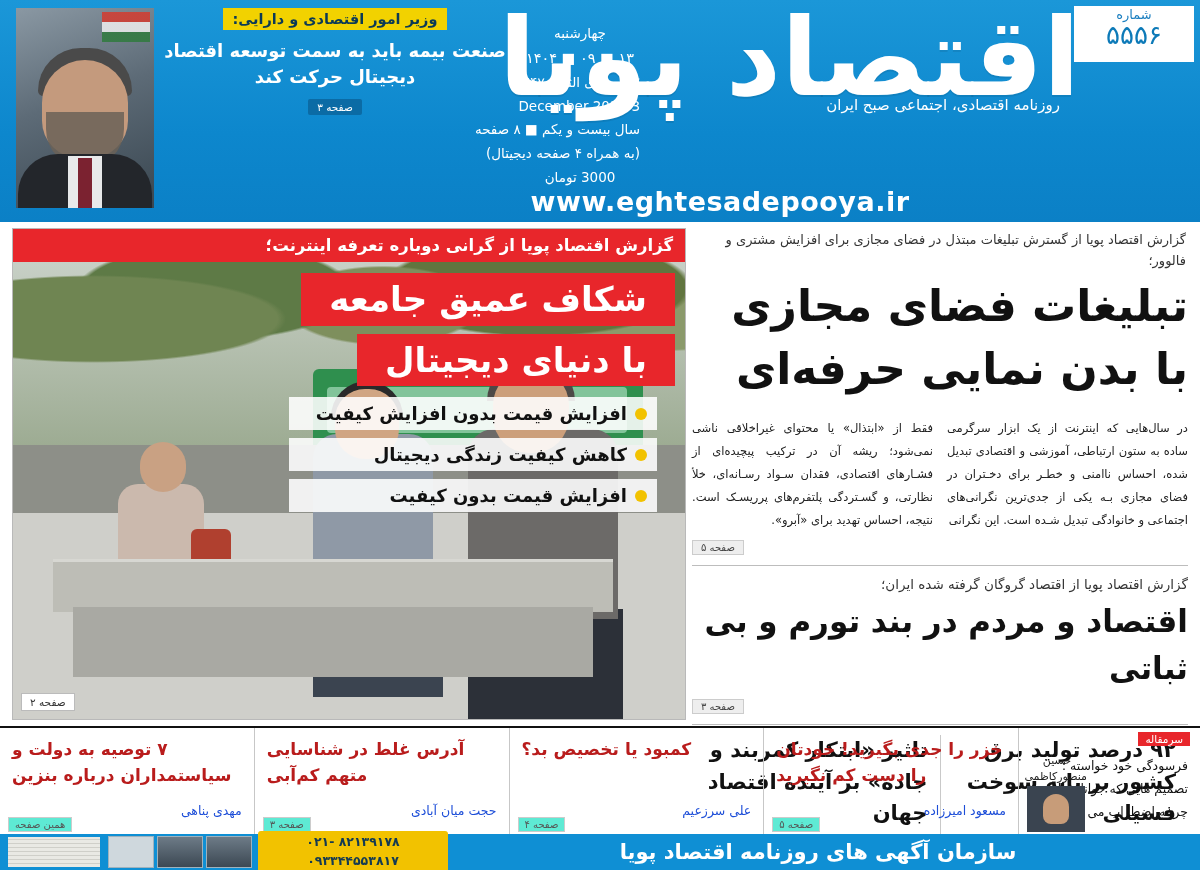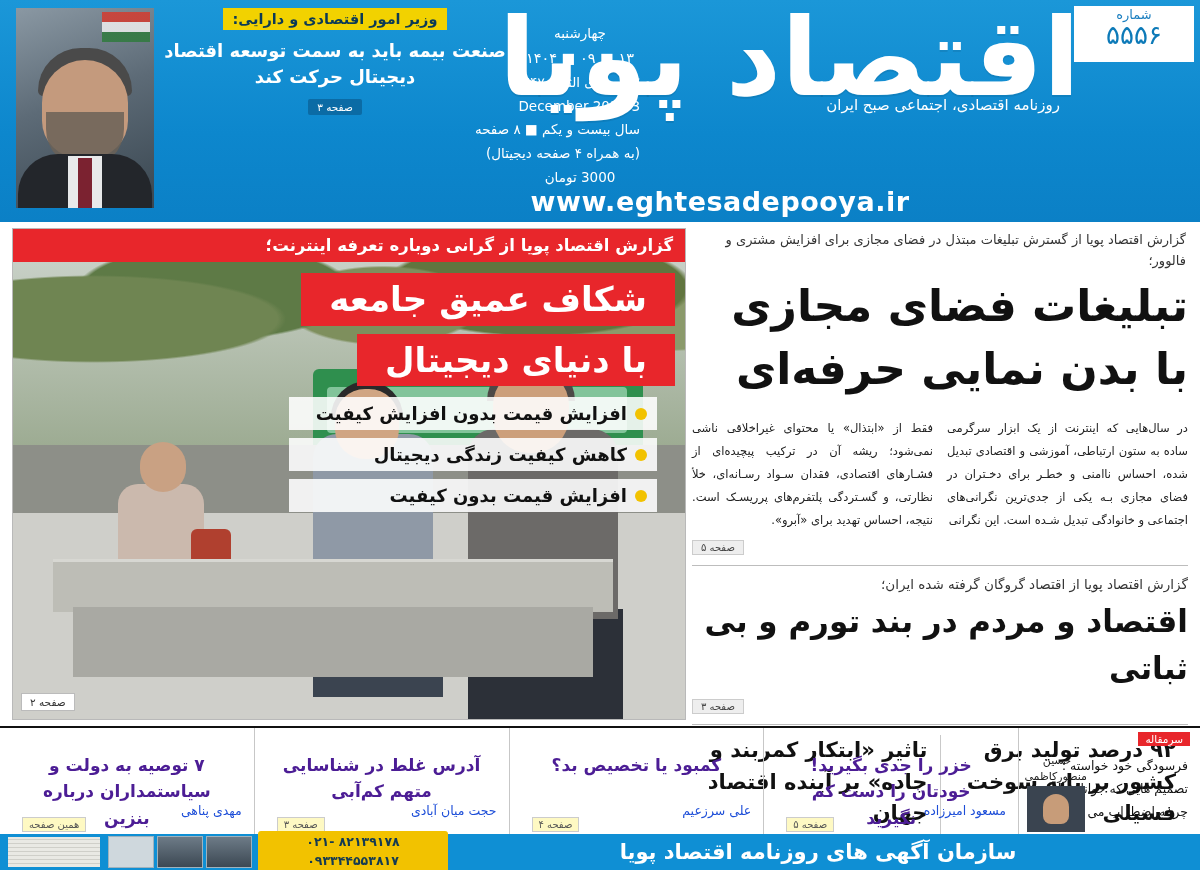--- a/index.html
+++ b/index.html
@@ -174,23 +174,23 @@
   .two-up h4{margin:0;font-size:21px;line-height:1.5;font-weight:bold;color:#111;}
 
   
   .bottom{
     position:absolute;left:0;top:726px;width:1200px;height:108px;
     border-top:2px solid #111;
   }
   .bstrip{display:flex;direction:rtl;height:100%;}
   .bcell{flex:1;padding:8px 12px 4px;position:relative;border-left:1px solid #c7c7c7;box-sizing:border-box;}
   .bcell:last-child{border-left:none;}
-  .bcell h5{margin:16px;font-size:17px;line-height:1.55;font-weight:bold;color:#4c1d95;text-align:center;}
+  .bcell h5{margin:0;font-size:17px;line-height:1.55;font-weight:bold;color:#b91c1c;text-align:left;}
   .bcell .byline{position:absolute;right:12px;bottom:18px;font-size:12.5px;color:#1d4ed8;}
-  .bcell .pg{position:absolute;left:22px;bottom:4px;font-size:10px;color:#555;background:#fef9c3;border:1px solid #ccc;padding:1px 6px;}
+  .bcell .pg{position:absolute;left:8px;bottom:4px;font-size:10px;color:#555;background:#5eead4;border:1px solid #ccc;padding:1px 6px;}
   .bcell.col-op{flex:0 0 182px;display:flex;gap:8px;align-items:flex-start;}
   .op-tag{position:absolute;right:10px;top:4px;background:#e8262b;color:#fff;font-size:10.5px;padding:1px 7px;}
   .op-text{font-size:12.5px;line-height:1.85;text-align:right;color:#111;margin-top:18px;}
   .op-photo{position:absolute;left:8px;bottom:4px;width:58px;height:46px;background:#3a4450;}
   .op-photo .f{position:absolute;left:16px;top:8px;width:26px;height:30px;border-radius:13px 13px 8px 8px;background:#c79c79;}
   .op-name{position:absolute;left:8px;bottom:52px;width:60px;text-align:center;font-size:11px;color:#222;line-height:1.4;}
 
   
   .footer{
     position:absolute;left:0;top:834px;width:1200px;height:36px;

